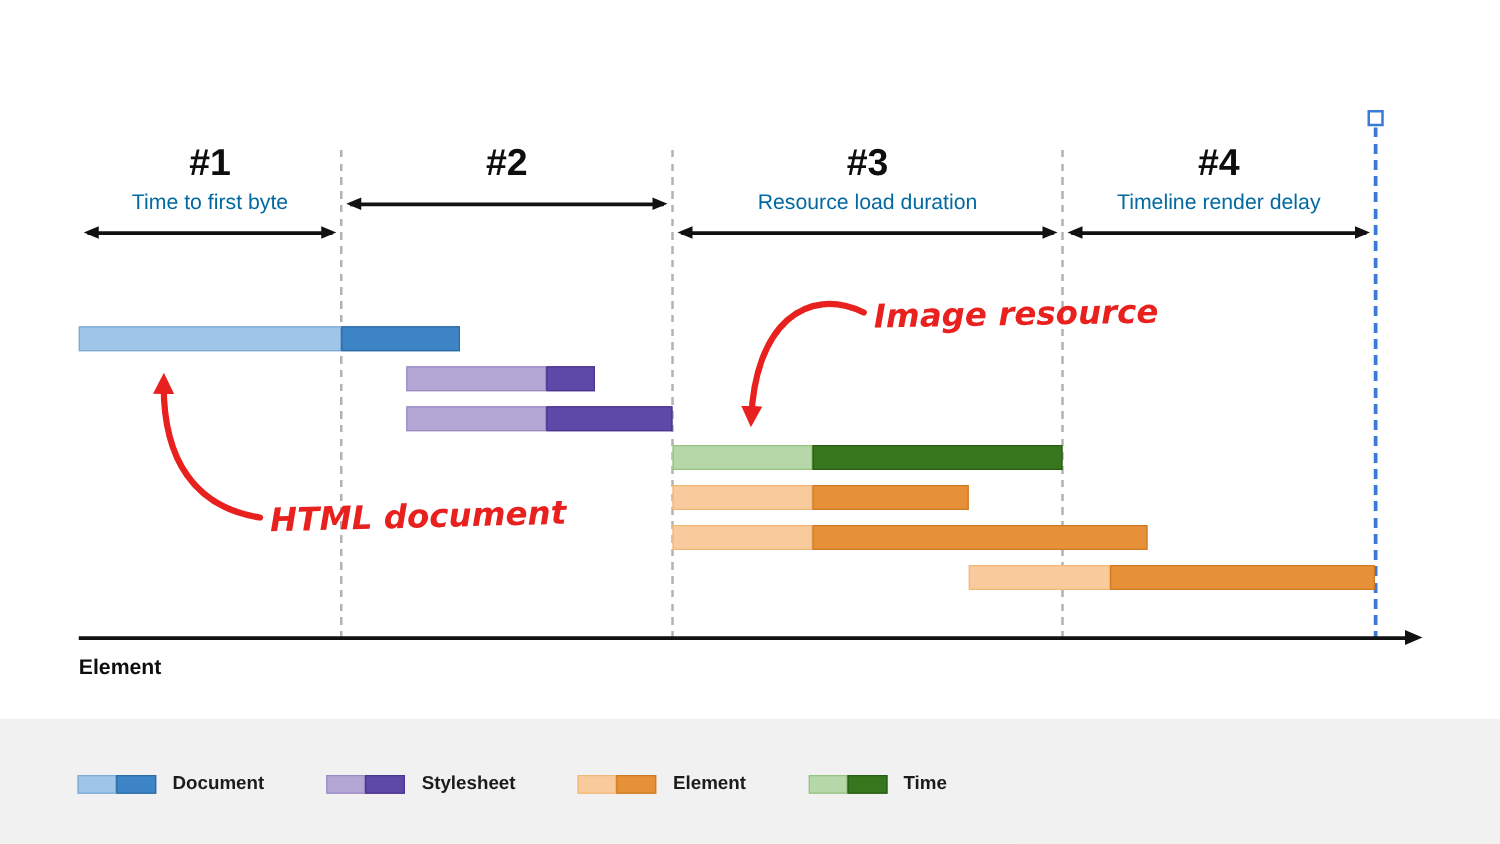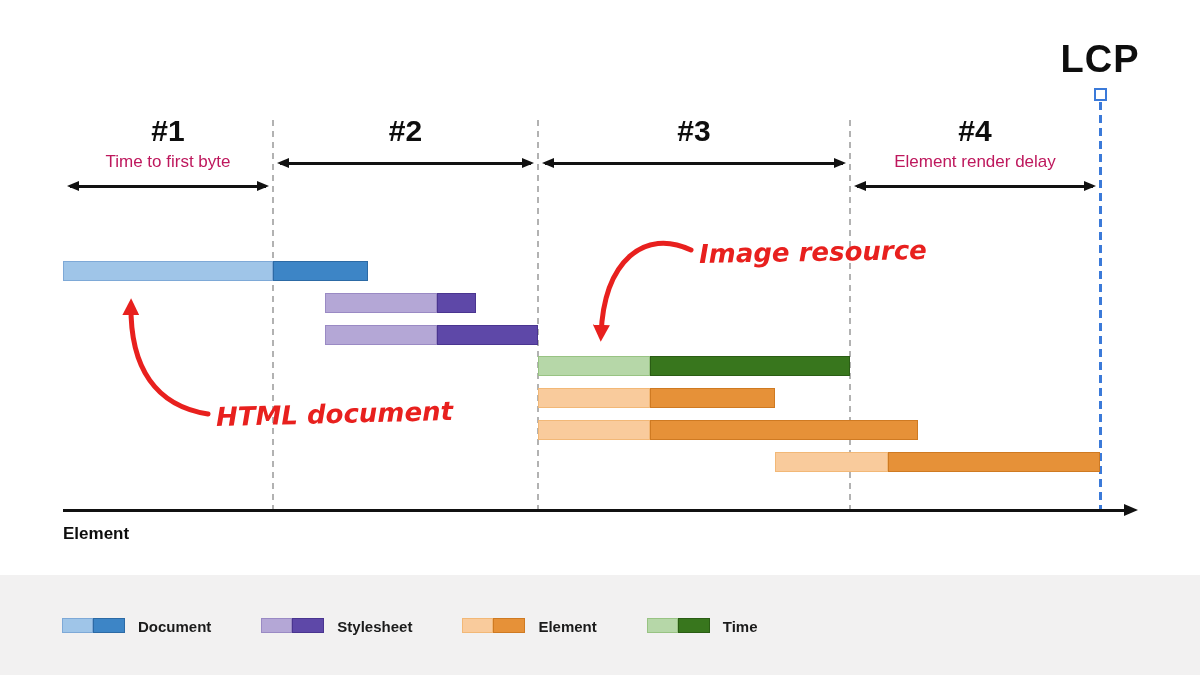--- a/index.html
+++ b/index.html
@@ -22,57 +22,56 @@
     background:repeating-linear-gradient(to bottom,#3b7ad9 0 8px,transparent 8px 13px);
   }
   
   .divider{
     position:absolute;top:120px;height:390px;width:2px;z-index:0;
     background:repeating-linear-gradient(to bottom,#b2b2b2 0 6px,transparent 6px 11px);
   }
   
   .phase{position:absolute;top:113px;z-index:1;text-align:center;}
   .phase-num{font-size:30px;font-weight:bold;line-height:36px;color:#0e0e0e;}
-  .phase-label{font-size:17px;line-height:21px;margin-top:2px;color:#be185d;}
+  .phase-label{font-size:17px;line-height:21px;margin-top:2px;color:#0369a1;}
   .phase-arrow{position:relative;height:12px;margin-top:8px;}
   .phase-arrow .aline{position:absolute;left:7px;right:7px;top:5px;height:2.5px;background:#111;}
   .phase-arrow .ah{position:absolute;top:1px;width:0;height:0;border-top:5.5px solid transparent;border-bottom:5.5px solid transparent;}
   .phase-arrow .ah.l{left:4px;border-right:12px solid #111;}
   .phase-arrow .ah.r{right:4px;border-left:12px solid #111;}
   
   .bar{position:absolute;height:20px;display:flex;z-index:2;}
   .bar .seg{box-sizing:border-box;height:100%;}
   
   .axis-line{position:absolute;left:63px;top:509px;width:1063px;height:2.5px;background:#111;z-index:2;}
   .axis-head{position:absolute;left:1124px;top:503.5px;width:0;height:0;z-index:2;
     border-top:6.5px solid transparent;border-bottom:6.5px solid transparent;border-left:14px solid #111;}
   .timeline-label{position:absolute;left:63px;top:524px;font-size:17px;font-weight:bold;color:#0e0e0e;}
   
   .legend-strip{position:absolute;left:0;top:575px;width:1200px;height:100px;background:#f2f1f1;}
   .legend{position:absolute;left:62px;top:43px;display:flex;gap:50px;align-items:center;}
-  .legend-item{display:flex;align-items:flex-start;}
+  .legend-item{display:flex;align-items:flex-end;}
   .legend-swatch{display:flex;width:63px;height:15px;}
   .legend-swatch .seg{box-sizing:border-box;height:100%;}
   .legend-label{margin-left:13px;font-size:15px;font-weight:bold;color:#1b1b1b;}
   
   .annotation{
     position:absolute;z-index:3;color:#e8201e;
     font-family:"DejaVu Sans",sans-serif;font-style:italic;font-weight:bold;
     font-size:26px;white-space:nowrap;
   }
   .ann-image{left:699px;top:237px;transform:rotate(-1deg);}
   .ann-html{left:216px;top:399px;transform:rotate(-1.5deg);}
   .ann-svg{position:absolute;left:0;top:0;width:1200px;height:675px;z-index:3;pointer-events:none;}
 </style>
 </head>
 <body>
 
 <div class="page" id="chart">
 
-  <div class="lcp-title">LCP</div>
   <div class="lcp-marker"></div>
   <div class="lcp-line" id="lcp-line" style="left: 1098.5px;"></div>
 
   <div class="axis-line"></div>
   <div class="axis-head"></div>
   <div class="timeline-label">Element</div>
 
   <div class="annotation ann-image">Image resource</div>
   <div class="annotation ann-html">HTML document</div>
   <svg class="ann-svg" viewBox="0 0 1200 675">
@@ -131,30 +130,31 @@
       <div class="phase-num">#2</div>
       <div class="phase-arrow">
         <span class="ah l"></span>
         <span class="aline"></span>
         <span class="ah r"></span>
       </div>
     </div>
     <div class="divider" style="left: 537px;"></div>
     <div class="phase" style="left: 538px; width: 312px;">
       <div class="phase-num">#3</div>
+      <div class="phase-label">Resource load duration</div>
       <div class="phase-arrow">
         <span class="ah l"></span>
         <span class="aline"></span>
         <span class="ah r"></span>
       </div>
     </div>
     <div class="divider" style="left: 849px;"></div>
     <div class="phase" style="left: 850px; width: 250px;">
       <div class="phase-num">#4</div>
-      <div class="phase-label">Element render delay</div>
+      <div class="phase-label">Timeline render delay</div>
       <div class="phase-arrow">
         <span class="ah l"></span>
         <span class="aline"></span>
         <span class="ah r"></span>
       </div>
     </div>
     <div class="bar" style="left: 63px; top: 261px; width: 305px;">
       <div class="seg" style="width: 210px; background: rgb(159, 197, 232); border: 1.5px solid rgb(126, 169, 215);"></div>
       <div class="seg" style="width: 95px; background: rgb(61, 133, 198); border: 1.5px solid rgb(44, 106, 165);"></div>
     </div>

